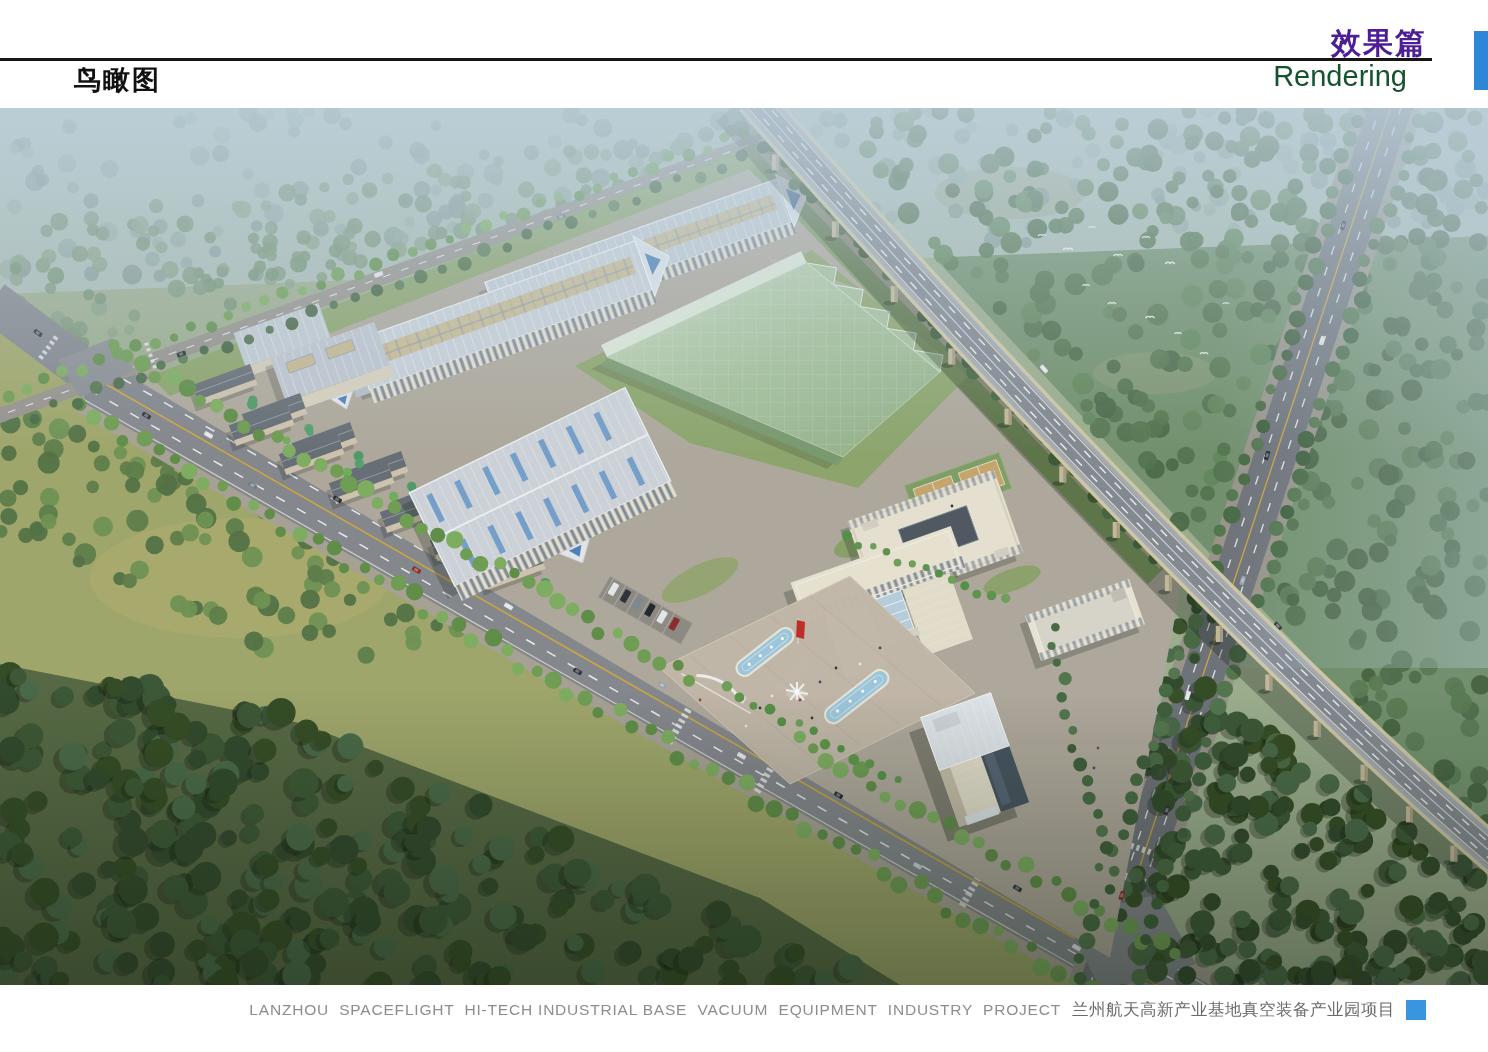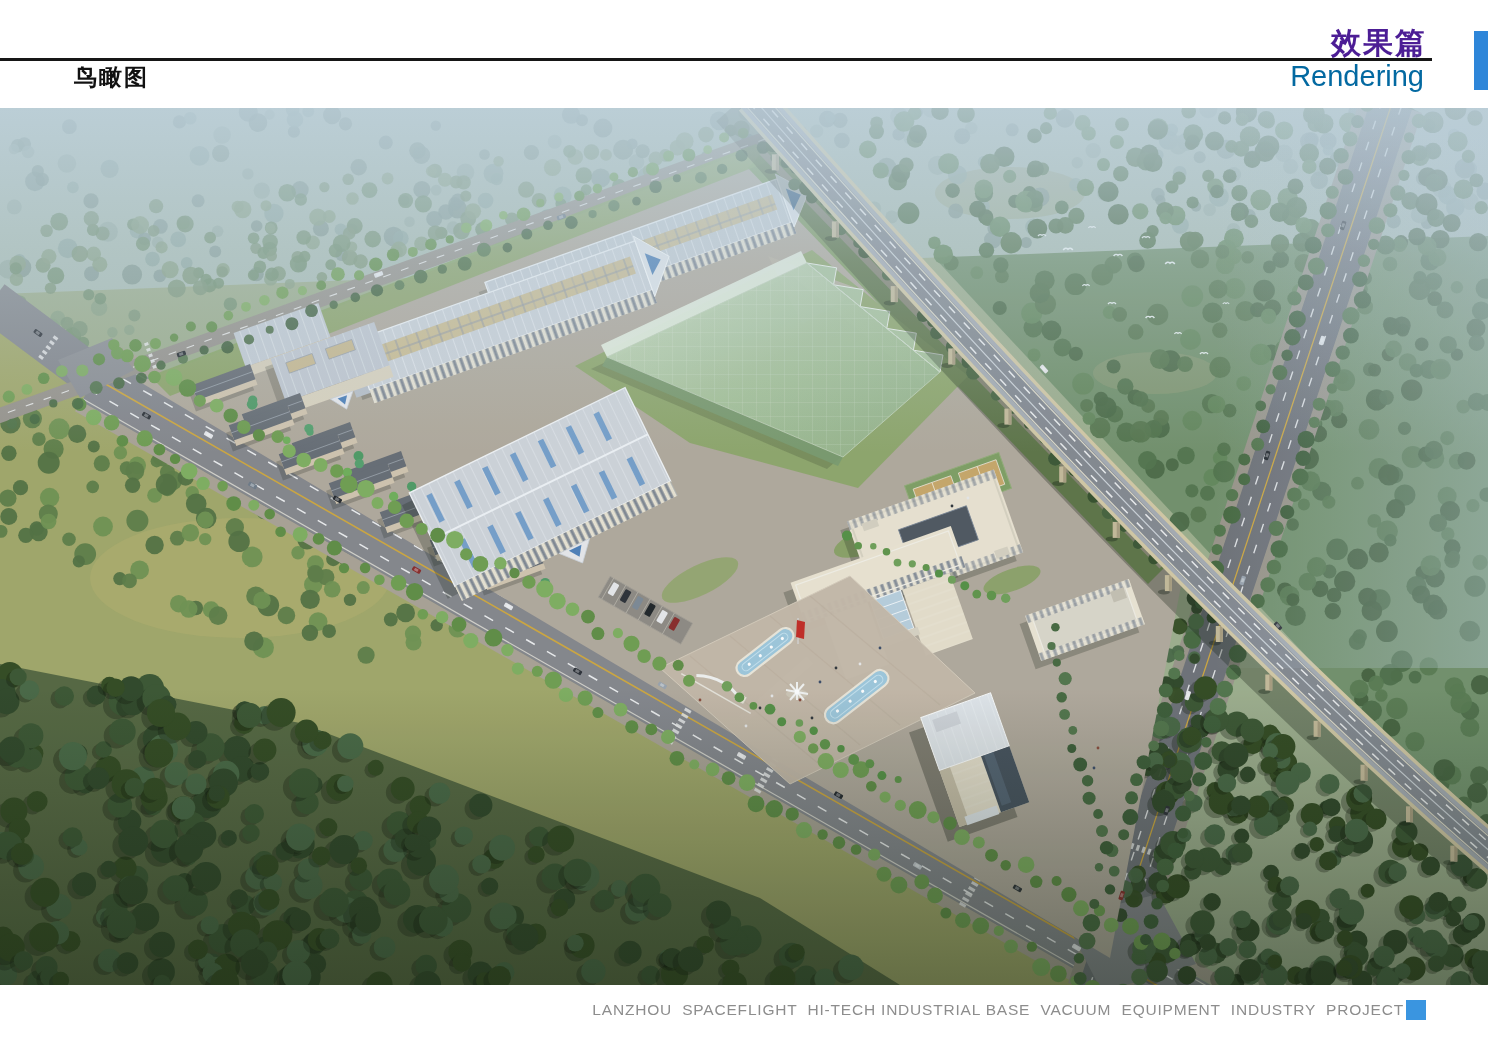--- a/index.html
+++ b/index.html
@@ -1,28 +1,28 @@
 <!DOCTYPE html>
 <html><head>
 <meta charset="utf-8">
 <style>
   html,body{margin:0;padding:0;background:#ffffff;}
   body{font-family:"Liberation Sans","DejaVu Sans",sans-serif;}
   .page{position:relative;width:1488px;height:1052px;background:#fff;overflow:hidden;}
   
   .rule{position:absolute;left:0;top:58px;width:1432px;height:3px;background:#161616;}
-  .page-title{position:absolute;left:74px;top:62px;font-size:23px;font-weight:600;color:#111;letter-spacing:2px;}
+  .page-title{position:absolute;left:74px;top:62px;font-size:27px;font-weight:600;color:#111;letter-spacing:2px;}
   .section-cn{position:absolute;right:61px;top:23px;font-size:30px;font-weight:600;color:#4c1d95;letter-spacing:2px;}
-  .section-en{position:absolute;right:64px;top:60px;font-size:29px;font-weight:500;color:#0369a1;}
+  .section-en{position:absolute;right:81px;top:60px;font-size:29px;font-weight:500;color:#14532d;}
   .accent-bar{position:absolute;right:0;top:31px;width:14px;height:59px;background:#2e86d9;}
   
   figure.rendering{position:absolute;left:0;top:108px;width:1488px;height:877px;margin:0;}
   figure.rendering svg{display:block;width:1488px;height:877px;}
   
-  .caption{position:absolute;top:998px;left:0;width:1426px;height:24px;display:flex;justify-content:flex-end;align-items:center;gap:2px;}
+  .caption{position:absolute;top:998px;left:0;width:1426px;height:24px;display:flex;justify-content:flex-end;align-items:center;gap:11px;}
   .cap-en{font-size:15.5px;color:#8d8d8d;letter-spacing:.8px;white-space:pre;}
   .cap-cn{font-size:16.5px;color:#6b6b6b;letter-spacing:.5px;white-space:pre;}
   .cap-marker{width:20px;height:20px;background:#3a95e0;flex:0 0 auto;}
 </style>
 </head>
 <body>
 
 <div class="page">
 
   <header>
@@ -2911,16 +2911,17 @@
         <rect x="0" y="0" width="1488" height="345" fill="url(#gHaze)"></rect>
         <rect x="880" y="0" width="608" height="560" fill="url(#gHazeR)"></rect>
         <rect x="0" y="580" width="1488" height="297" fill="url(#gBottom)"></rect>
         <rect x="0" y="0" width="1488" height="877" fill="#7896aa" opacity=".05"></rect>
       </g>
     </svg>
   </figure>
 
   <footer class="caption">
     <span class="cap-en">LANZHOU  SPACEFLIGHT  HI-TECH INDUSTRIAL BASE  VACUUM  EQUIPMENT  INDUSTRY  PROJECT</span>
+    <span class="cap-cn">兰州航天高新产业基地真空装备产业园项目</span>
     <span class="cap-marker"></span>
   </footer>
 
 </div>
 
 </body></html>

